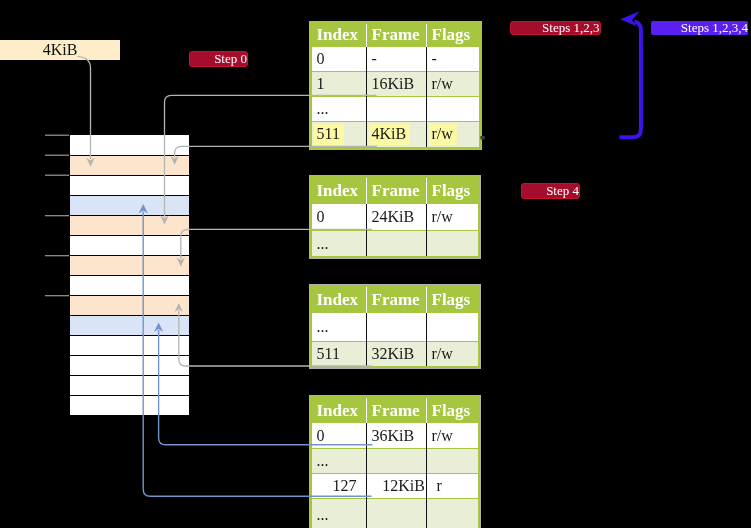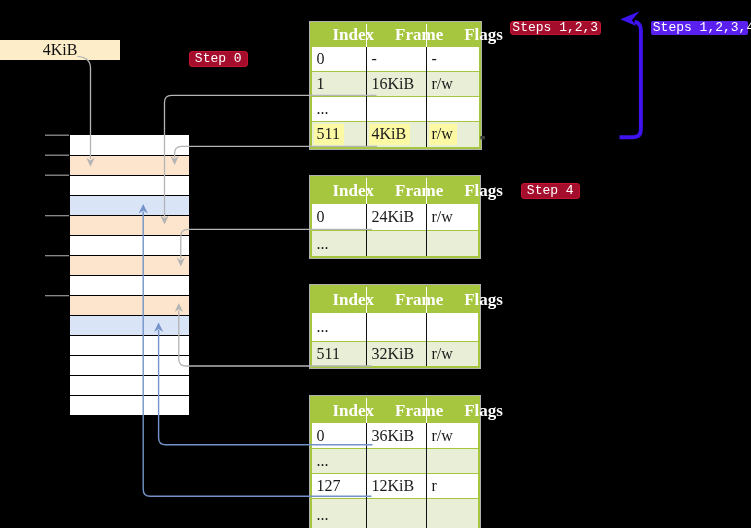--- a/index.html
+++ b/index.html
@@ -21,42 +21,42 @@
     border:1.5px solid var(--strip-border);
   }
   .strip-row{width:100%;height:20px;box-sizing:border-box;}
   .strip-row + .strip-row{border-top:1px solid var(--strip-border);}
   .frame-white{background:#ffffff;}
   .frame-orange{background:var(--frame-orange);}
   .frame-blue{background:var(--frame-blue);}
   
   .badge{
     position:absolute;box-sizing:border-box;
-    display:flex;align-items:center;justify-content:center;
-    font-family:Liberation Mono, monospace;
+    display:flex;align-items:center;justify-content:flex-end;
+    font-family:Liberation Serif, serif;
     font-size:13px;color:var(--text-white);white-space:nowrap;
   }
   .badge.red{background:var(--badge-red);border:1px solid var(--badge-red-border);border-radius:3px;}
   .badge.purple{background:var(--badge-purple);border-radius:2px;}
   #badge-step0   {left:188.5px;top:51px;  width:59.5px;height:15.5px;}
   #badge-steps123{left:510px;  top:20.8px;width:90.5px;height:14px;}
   #badge-steps1234{left:651px; top:20.8px;width:97px;  height:14.2px;padding-left:8px;}
   #badge-step4   {left:520.5px;top:159px; width:59.5px;height:15.7px;margin-top:24px;}
   
   .ptable{
     position:absolute;box-sizing:border-box;
     border:2px solid var(--table-green);
     outline:1px solid var(--table-outline);
     background:#fff;
   }
   .thead{
     position:relative;display:flex;background:var(--table-green);
     color:var(--text-white);font-weight:bold;font-size:17px;
   }
-  .hcell{box-sizing:border-box;padding-left:5px;display:flex;align-items:center;margin-left:16px;}
+  .hcell{box-sizing:border-box;padding-left:5px;display:flex;align-items:center;}
   .trow{display:flex;box-sizing:border-box;}
   .trow + .trow{border-top:1.5px solid var(--table-green);}
   .trow.green{background:var(--table-row-green);}
   .trow.white{background:#ffffff;}
   .tcell{
     box-sizing:border-box;padding-left:5px;display:flex;align-items:center;
     font-size:16px;color:var(--text-dark);white-space:nowrap;
   }
   .hl{background:var(--highlight-yellow);padding:1px 4px 2px 3px;margin-left:-3px;}
   .vline{position:absolute;width:1.2px;background:var(--table-grid);z-index:3;}
@@ -199,21 +199,21 @@
       <div class="trow white" style="height: 24.8px;">
         <div class="tcell" style="width: 55px;">0</div>
         <div class="tcell" style="width: 60px;">36KiB</div>
         <div class="tcell" style="width: 51.5px;">r/w</div>
       </div>
       <div class="trow green" style="height: 25px;">
         <div class="tcell" style="width: 55px;">...</div>
         <div class="tcell" style="width: 60px;"></div>
         <div class="tcell" style="width: 51.5px;"></div>
       </div>
-      <div class="trow white" style="height: 24.8px;">
+      <div class="trow white" style="height: 24.8px; padding-left: 16px;">
         <div class="tcell" style="width: 55px;">127</div>
         <div class="tcell" style="width: 60px;">12KiB</div>
         <div class="tcell" style="width: 51.5px;">r</div>
       </div>
       <div class="trow green" style="height: 34px;">
         <div class="tcell" style="width: 55px;">...</div>
         <div class="tcell" style="width: 60px;"></div>
         <div class="tcell" style="width: 51.5px;"></div>
       </div>
       <div class="vline" style="left: 54.4px; top: 25.3px; height: 108.6px;"></div>

